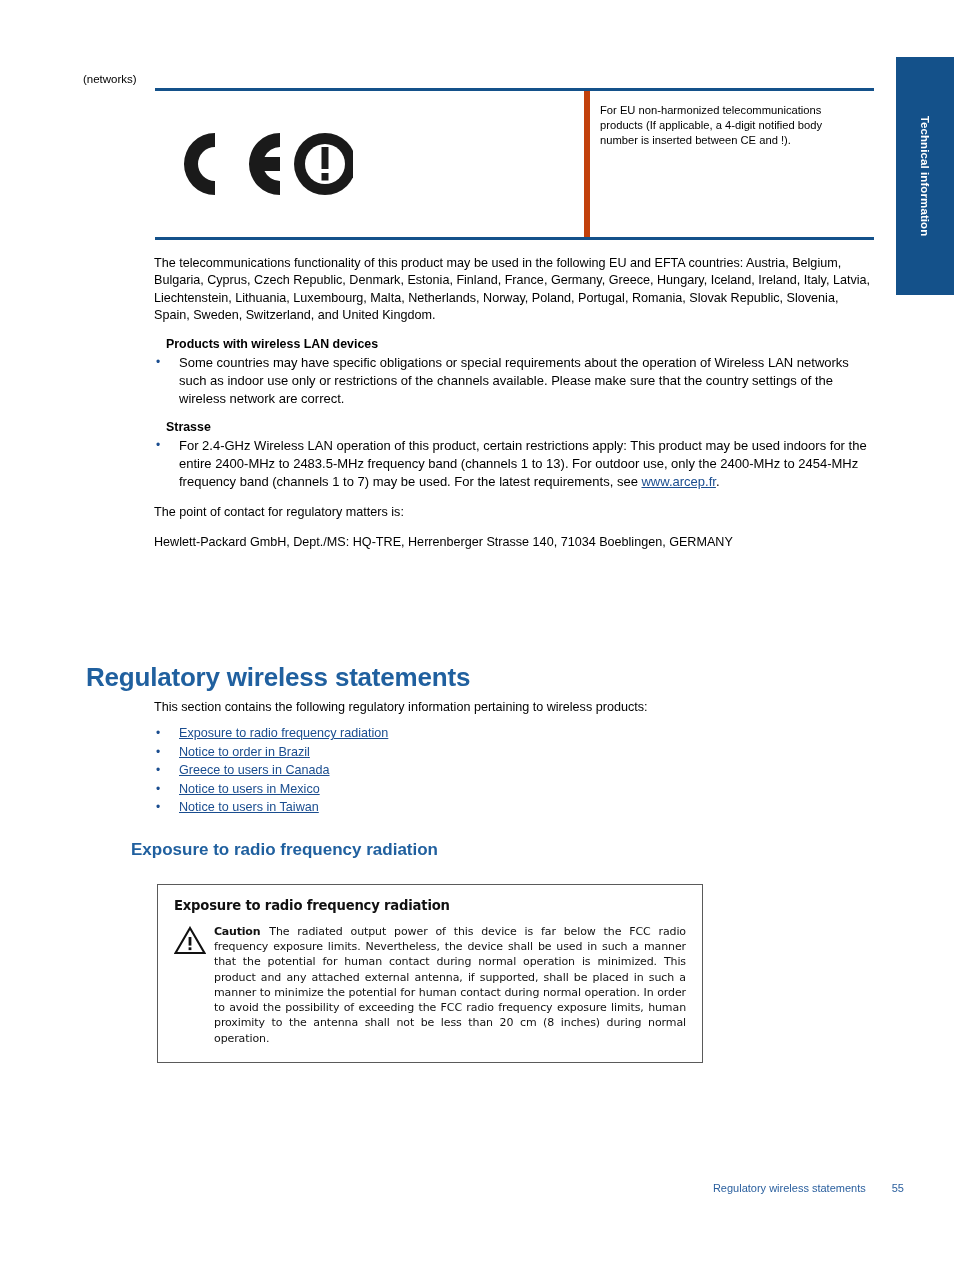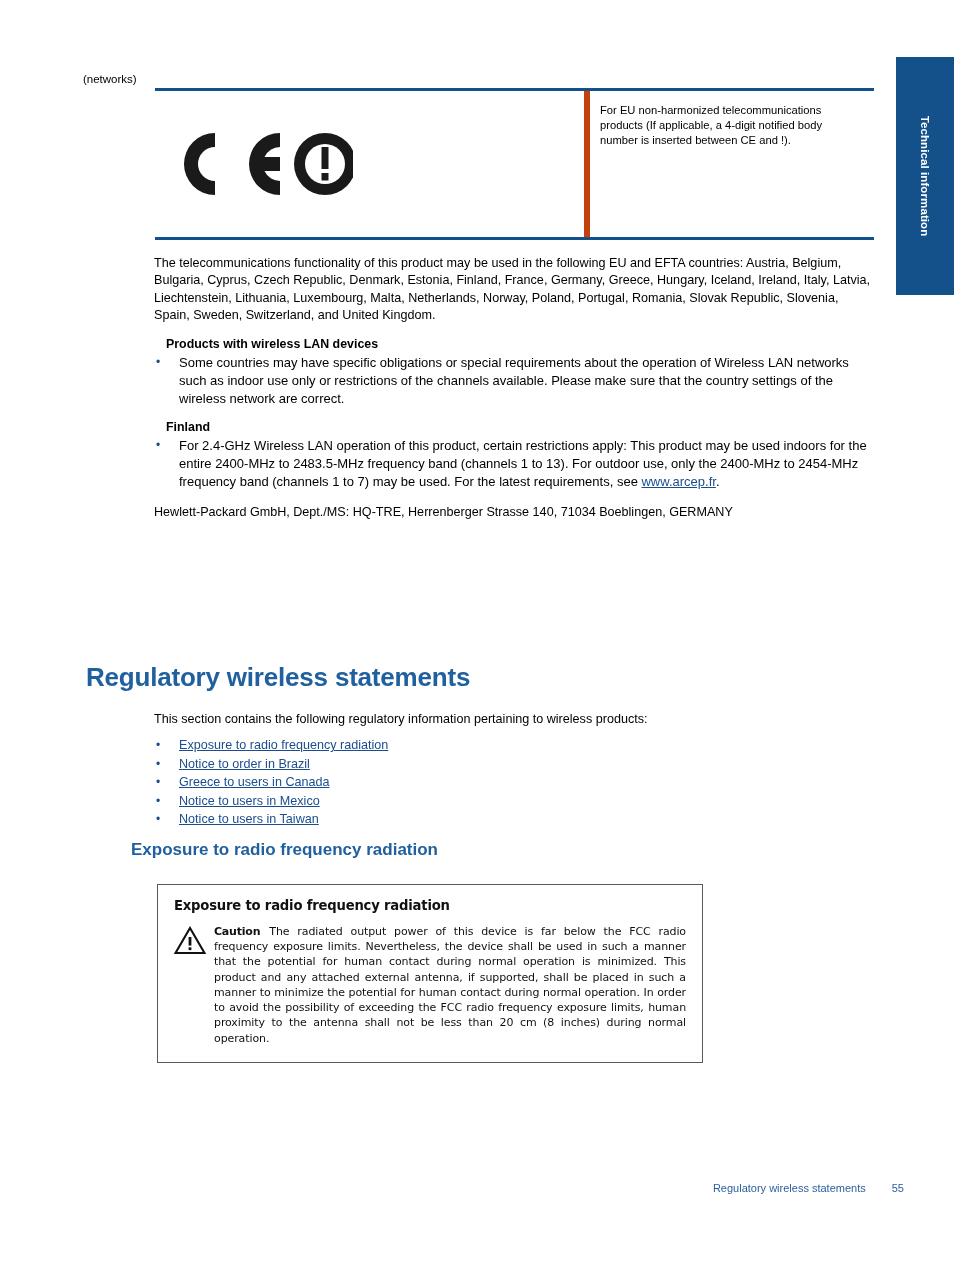--- a/index.html
+++ b/index.html
@@ -150,21 +150,21 @@
   
   .toc-block {
     position: absolute;
     left: 154px;
     top: 699px;
     width: 722px;
   }
   .toc-intro {
     font-size: 12.6px;
     line-height: 1.37;
-    margin: 12px 0 10px 0;
+    margin: 0 0 10px 0;
   }
   .toc-item {
     display: flex;
     margin-bottom: 4.5px;
   }
   .toc-dot {
     flex: 0 0 25px;
     color: #1a4d8f;
     font-size: 12px;
     padding-left: 2px;
@@ -281,26 +281,27 @@
 
     <p class="p">The telecommunications functionality of this product may be used in the following EU and EFTA countries: Austria, Belgium, Bulgaria, Cyprus, Czech Republic, Denmark, Estonia, Finland, France, Germany, Greece, Hungary, Iceland, Ireland, Italy, Latvia, Liechtenstein, Lithuania, Luxembourg, Malta, Netherlands, Norway, Poland, Portugal, Romania, Slovak Republic, Slovenia, Spain, Sweden, Switzerland, and United Kingdom.</p>
 
 
     <h4 class="sub">Products with wireless LAN devices</h4>
     <div class="bullet-row">
       <span class="bullet-dot">•</span>
       <span class="bullet-text">Some countries may have specific obligations or special requirements about the operation of Wireless LAN networks such as indoor use only or restrictions of the channels available. Please make sure that the country settings of the wireless network are correct.</span>
     </div>
 
-    <h4 class="sub">Finland</h4>
+    <h4 class="sub">Strasse</h4>
     <div class="bullet-row">
       <span class="bullet-dot">•</span>
       <span class="bullet-text"><span>For 2.4-GHz Wireless LAN operation of this product, certain restrictions apply: This product may be used indoors for the entire 2400-MHz to 2483.5-MHz frequency band (channels 1 to 13). For outdoor use, only the 2400-MHz to 2454-MHz frequency band (channels 1 to 7) may be used. For the latest requirements, see </span><a class="doclink" href="#">www.arcep.fr</a><span>.</span></span>
     </div>
 
+    <p class="p">The point of contact for regulatory matters is:</p>
 
     <p class="p">Hewlett-Packard GmbH, Dept./MS: HQ-TRE, Herrenberger Strasse 140, 71034 Boeblingen, GERMANY</p>
   </div>
 
   <h1 class="title">Regulatory wireless statements</h1>
 
   <div class="toc-block">
     <p class="toc-intro">This section contains the following regulatory information pertaining to wireless products:</p>
 
     <div class="toc-item">

